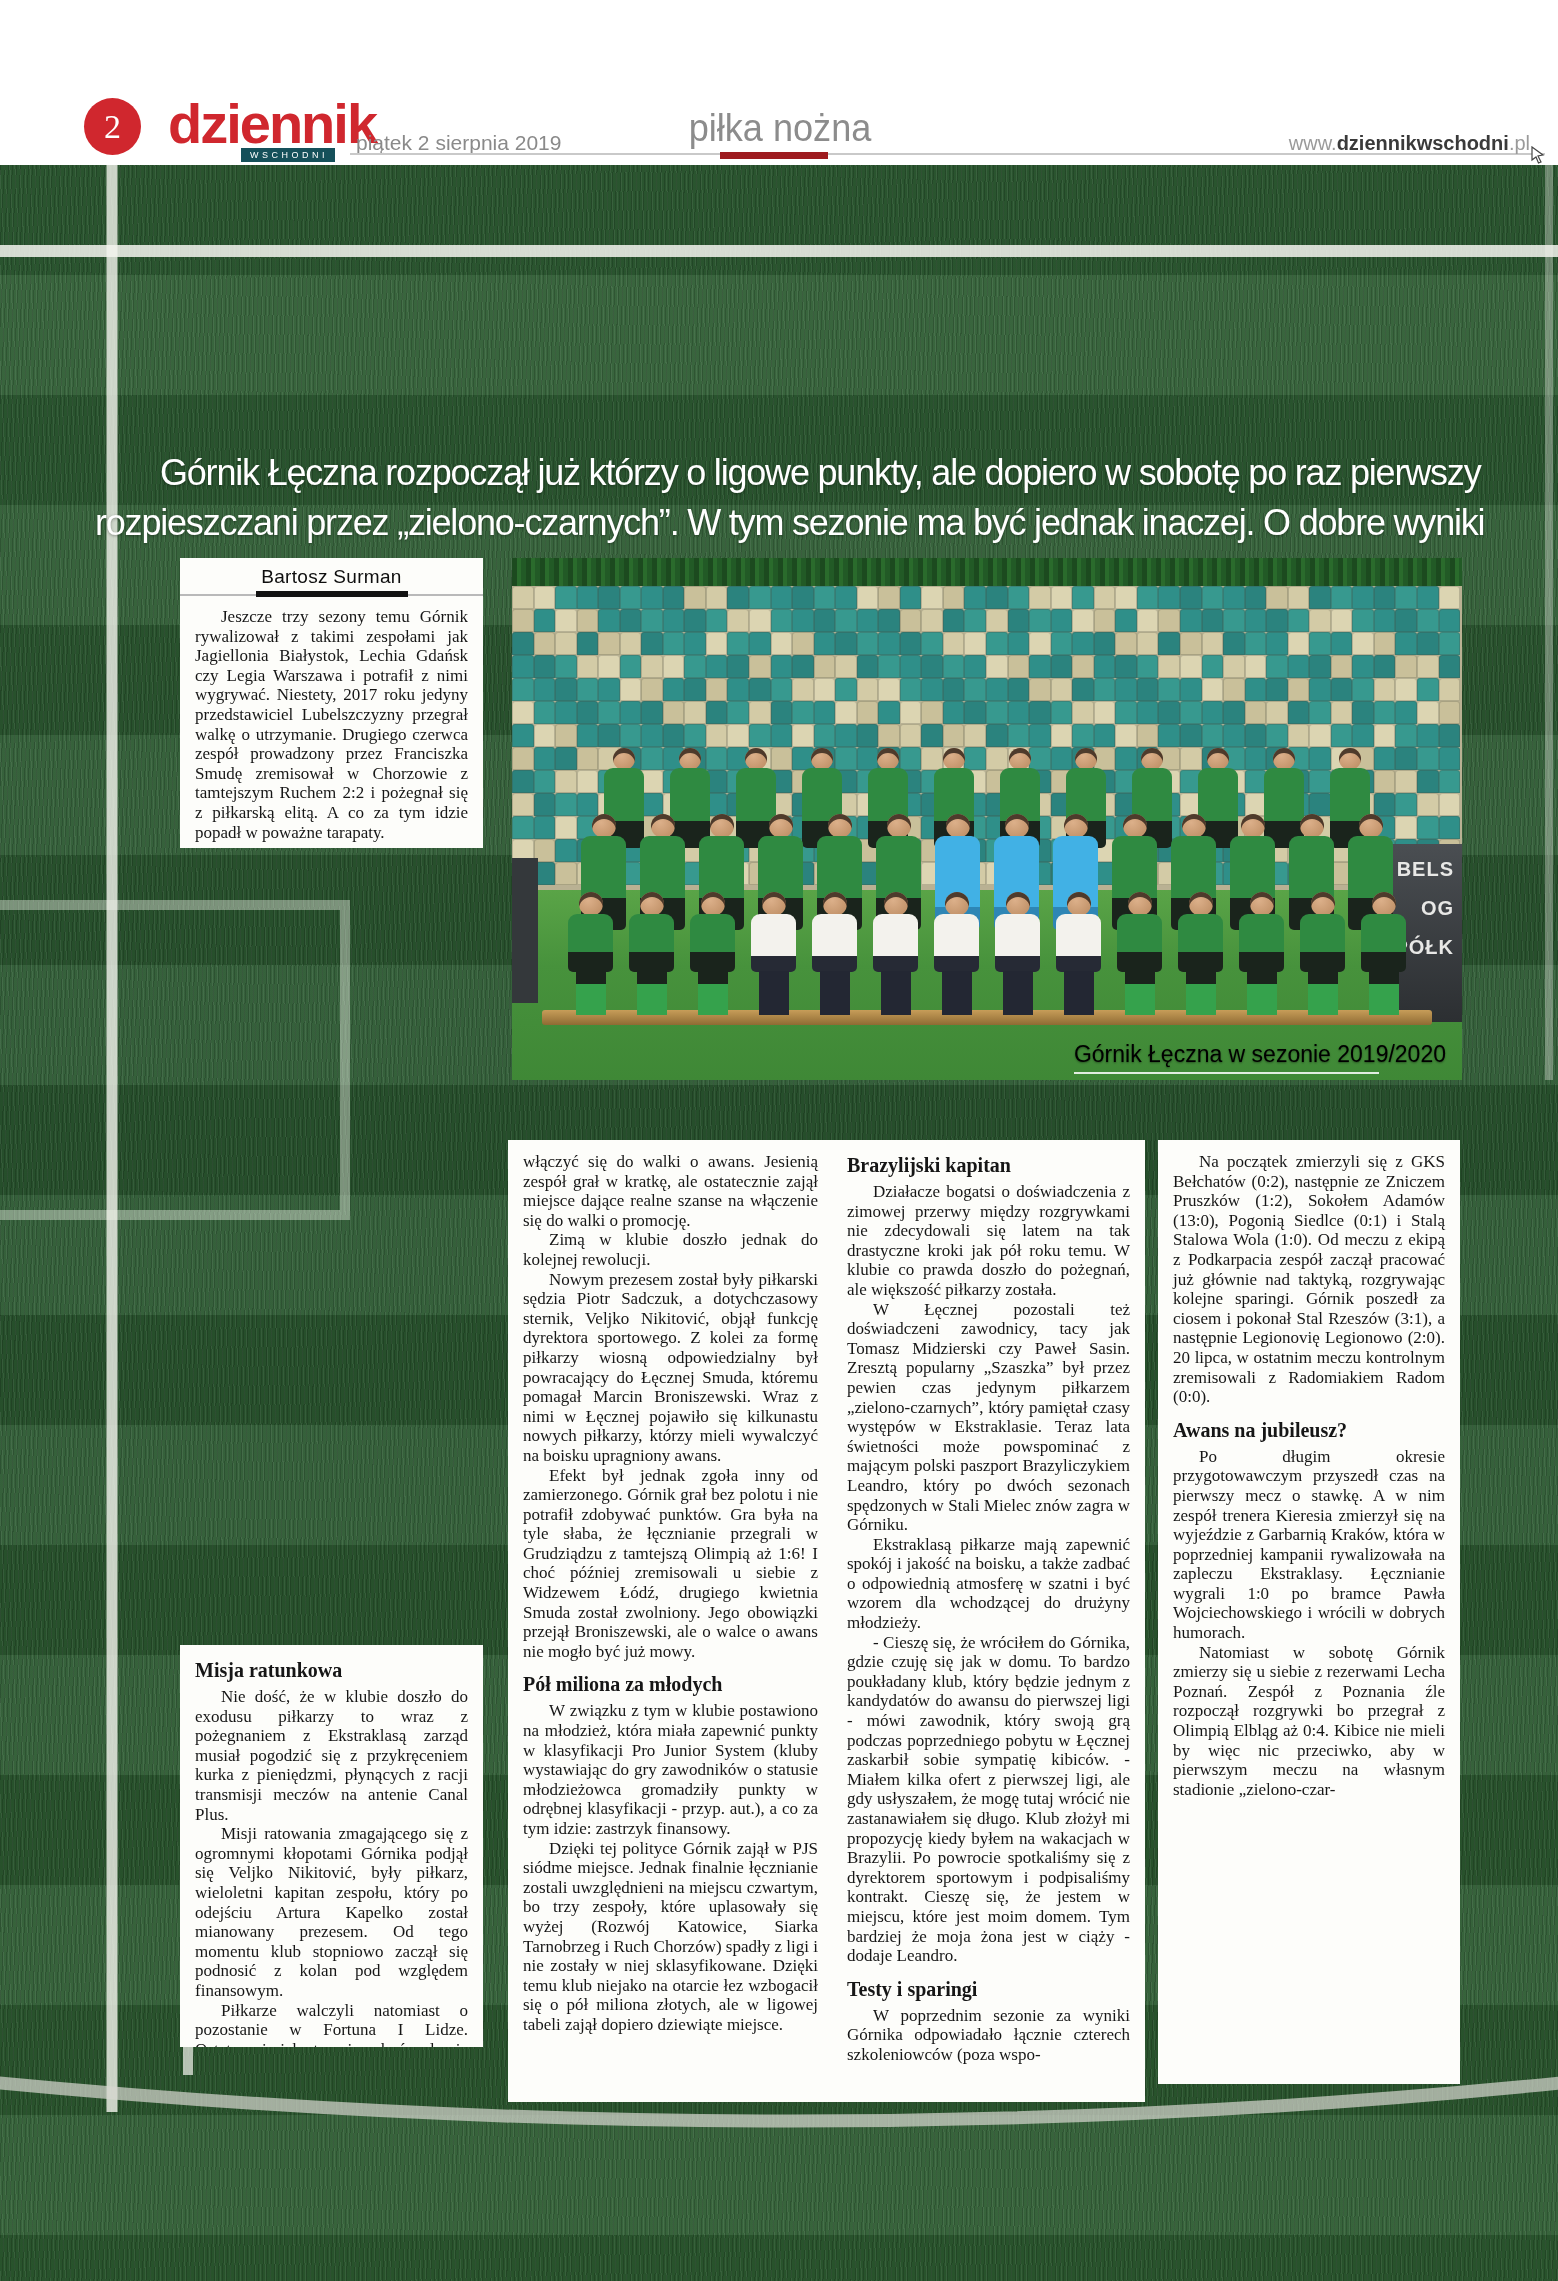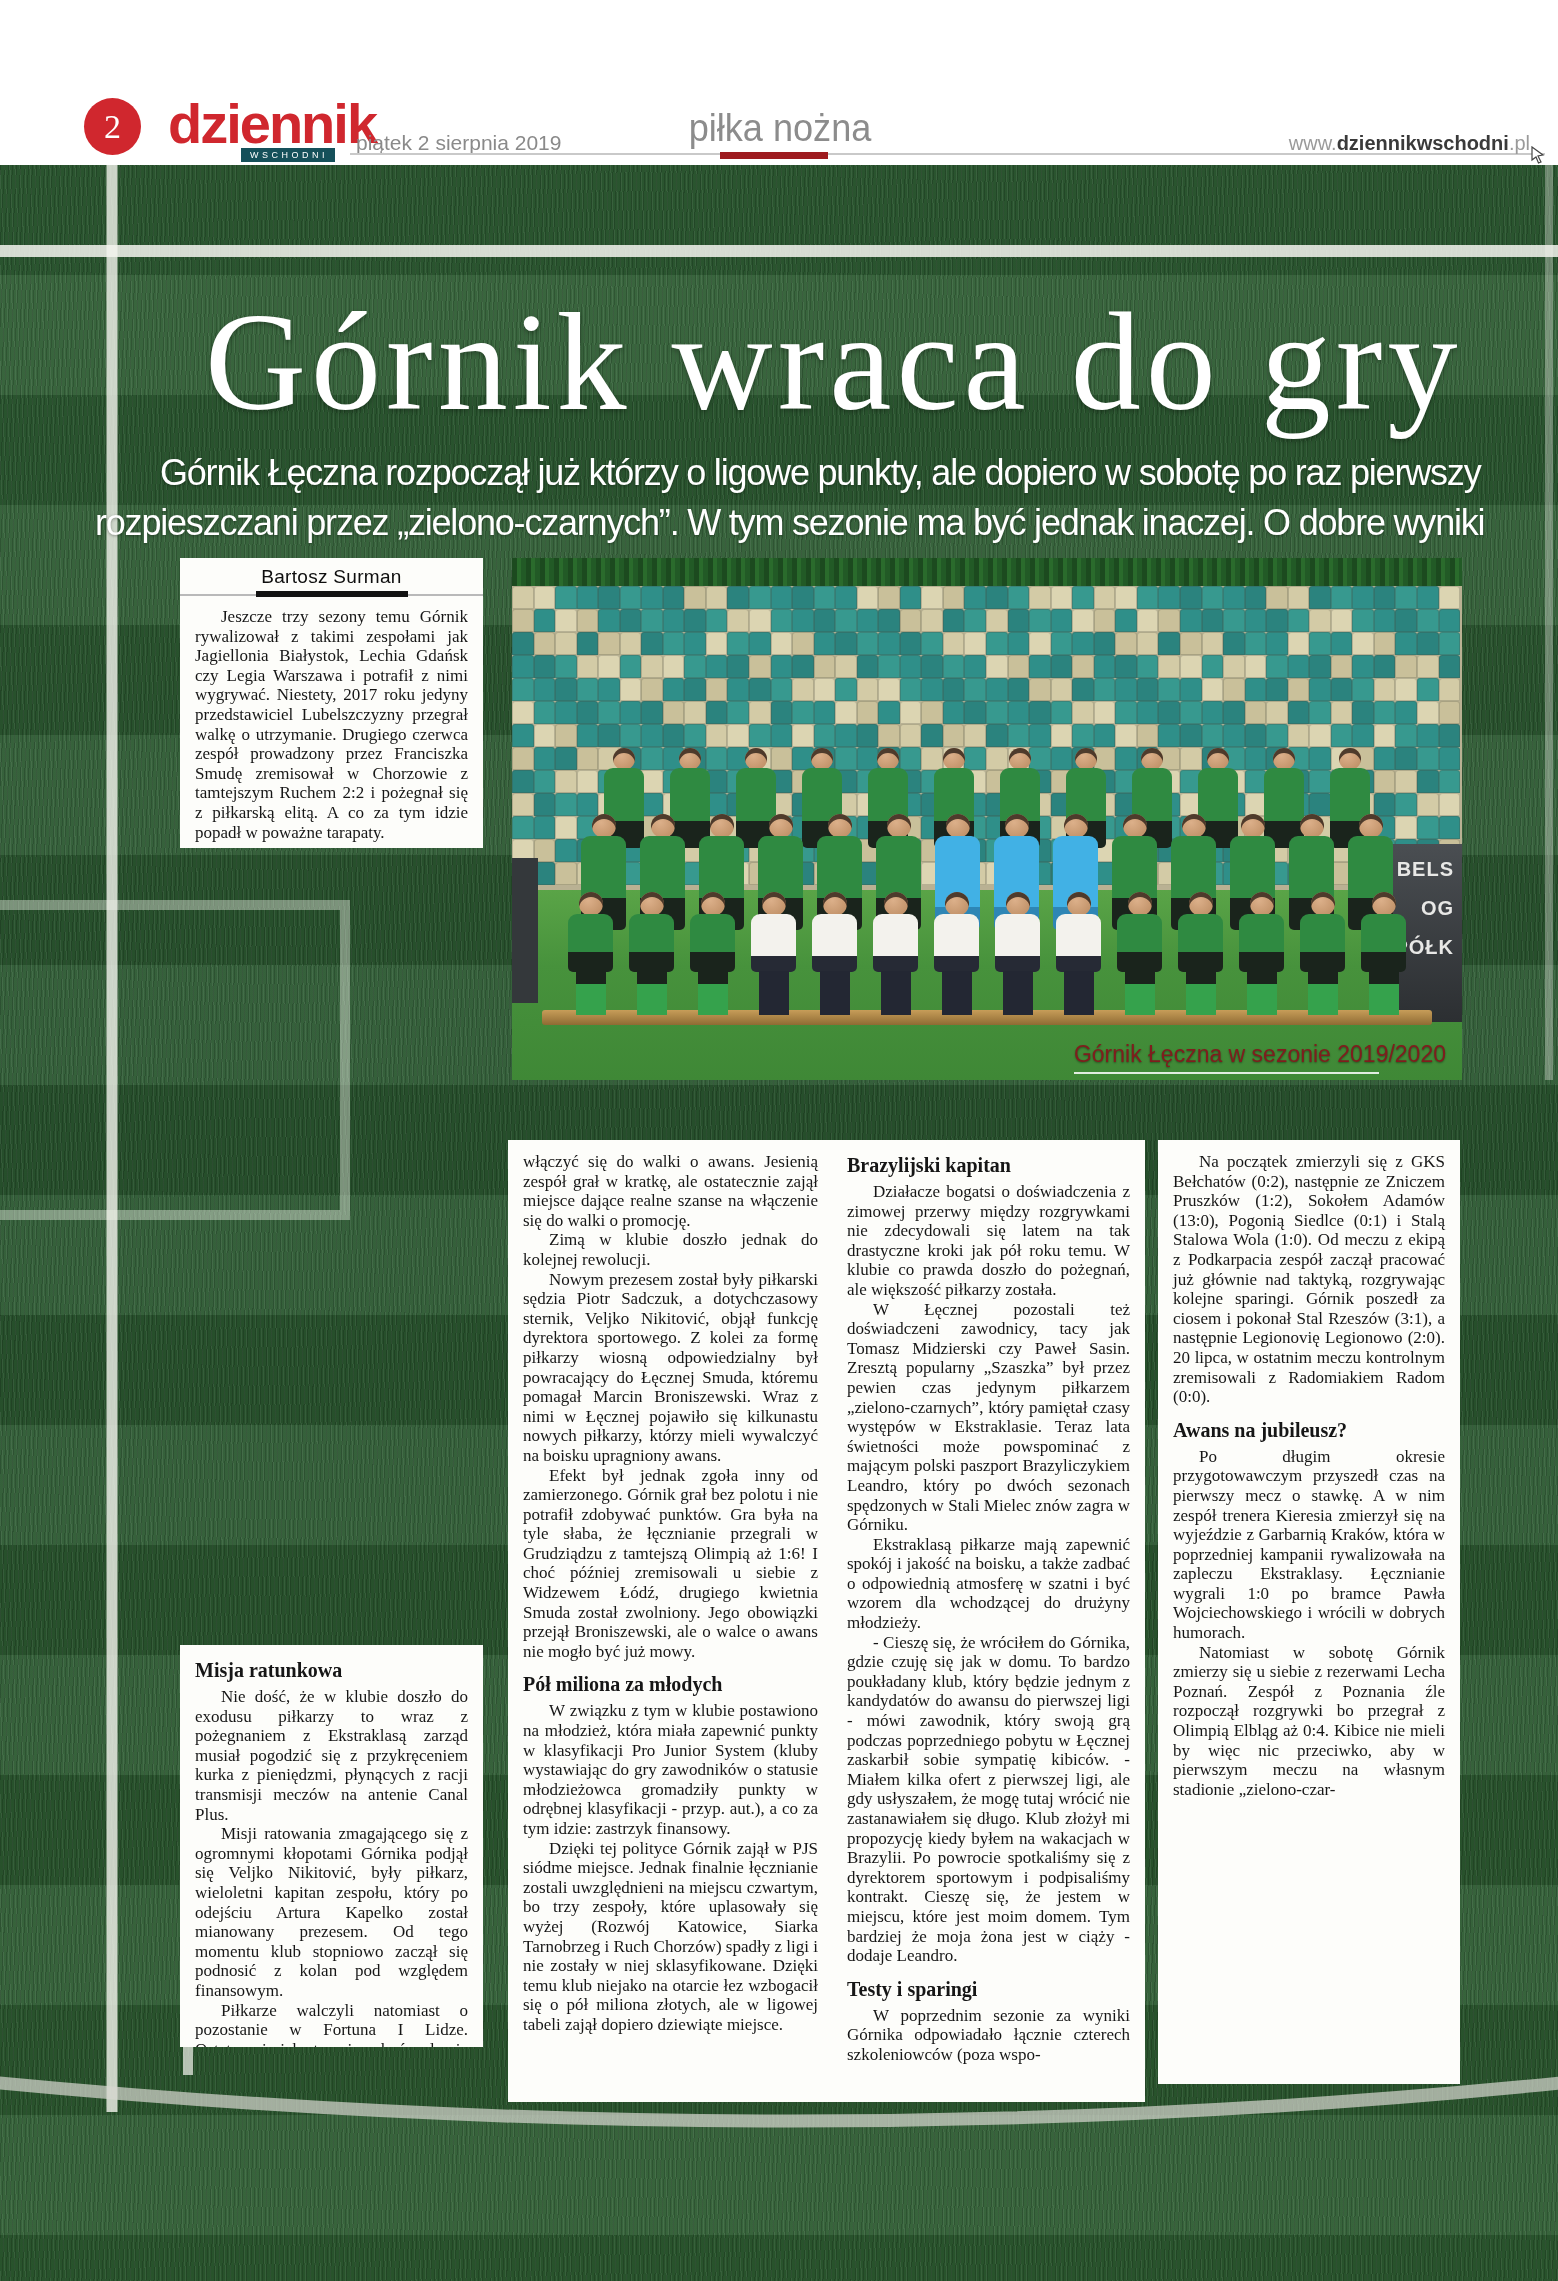--- a/index.html
+++ b/index.html
@@ -100,21 +100,21 @@
   .fig-b .torso{background:linear-gradient(180deg,#41b1e5 0 76%,#2e86b5 76%);}
   .fig-w .torso{background:linear-gradient(180deg,#f3f2ed 0 72%,#262a35 72%);}
   .fig-g .low{background:linear-gradient(180deg,#1a241c 0 30%,#35a24c 30%);}
   .fig-w .low{background:#232733;}
   .board-right{position:absolute;right:0;top:286px;width:92px;height:178px;z-index:1;
         background:linear-gradient(180deg,#4a4e52,#2c2f32);color:#e8e8e6;
         font-family:"Liberation Sans",sans-serif;font-weight:bold;font-size:20px;
         display:flex;flex-direction:column;align-items:flex-end;gap:16px;
         padding:14px 8px;box-sizing:border-box;letter-spacing:1px;}
   .board-left{position:absolute;left:0;top:300px;width:26px;height:145px;background:#34383b;z-index:1;}
-  .caption{position:absolute;right:16px;bottom:6px;z-index:4;color:#7f1d1d;text-align:right;
+  .caption{position:absolute;right:16px;bottom:6px;z-index:4;color:#000000;text-align:right;
         font-family:"Liberation Sans",sans-serif;font-size:23px;text-shadow:0 1px 2px rgba(0,0,0,.4);}
   .caption-rule{margin-top:4px;width:305px;height:2px;background:rgba(255,255,255,.85);}
 </style>
 </head>
 <body>
 
 <div class="page">
 
   <div class="grass"></div>
   <svg class="pitchlines" width="1558" height="2281" viewBox="0 0 1558 2281">
@@ -133,21 +133,20 @@
     <div class="date">piątek 2 sierpnia 2019</div>
     <div class="header-rule"></div>
     <div class="section">piłka nożna</div>
     <div class="section-bar"></div>
     <div class="website"><span>www.</span><b>dziennikwschodni</b><span>.pl</span></div>
     <svg class="cursor-icon" width="16" height="18" viewBox="0 0 16 18">
       <path d="M2 1 L13 9 L8 10 L11 16 L8.5 17 L6 11 L2 14 Z" fill="#fff" stroke="#444" stroke-width="1.2"></path>
     </svg>
   </div>
 
-  <div class="headline">Górnik wraca do gry</div>
   <div class="subhead l1">Górnik Łęczna rozpoczął już którzy o ligowe punkty, ale dopiero w sobotę po raz pierwszy</div>
   <div class="subhead l2">rozpieszczani przez „zielono-czarnych”. W tym sezonie ma być jednak inaczej. O dobre wyniki</div>
 
   <div class="wbox box-intro">
     <div class="byline">Bartosz Surman</div>
     <div class="byline-rule">
       <div class="thin"></div>
       <div class="thick"></div>
     </div>
     <p class="bp ind">Jeszcze trzy sezony temu Górnik rywalizował z takimi zespołami jak Jagiellonia Białystok, Lechia Gdańsk czy Legia Warszawa i potrafił z nimi wygrywać. Niestety, 2017 roku jedyny przedstawiciel Lubelszczyzny przegrał walkę o utrzymanie. Drugiego czerwca zespół prowadzony przez Franciszka Smudę zremisował w Chorzowie z tamtejszym Ruchem 2:2 i pożegnał się z piłkarską elitą. A co za tym idzie popadł w poważne tarapaty.</p>

